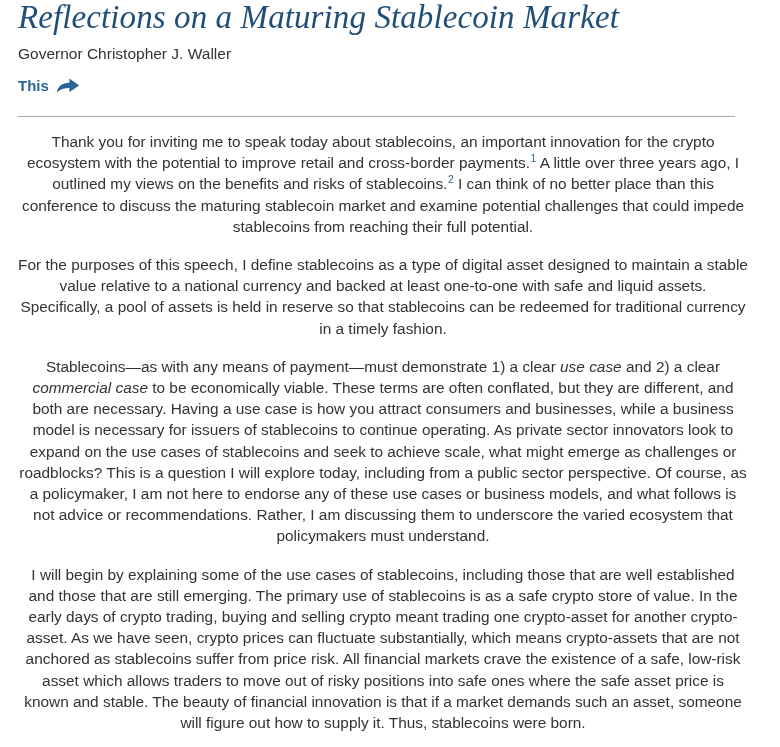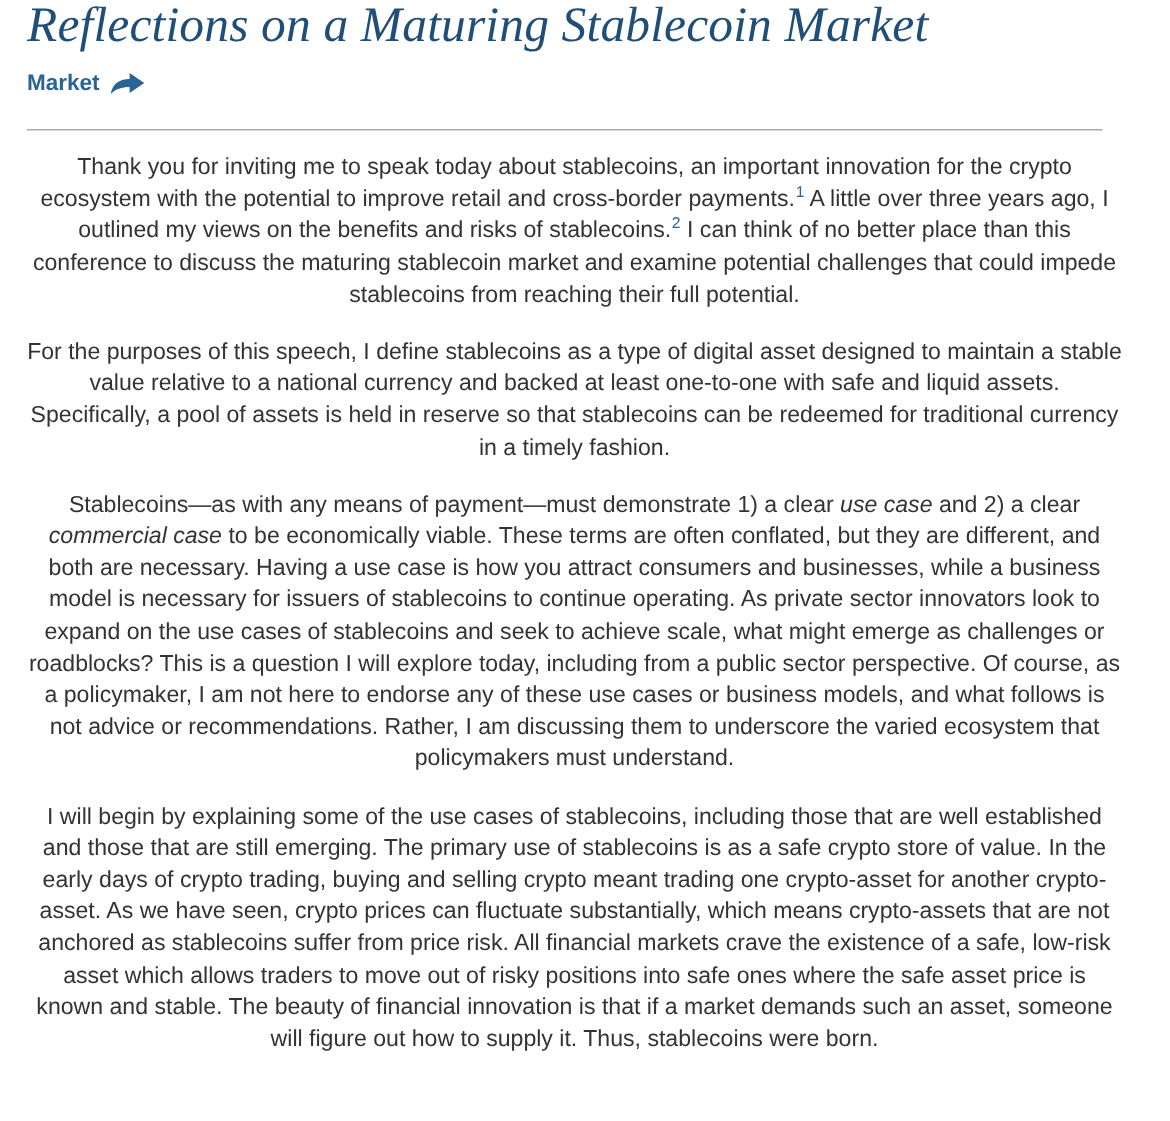--- a/index.html
+++ b/index.html
@@ -120,24 +120,25 @@
 </style>
 </head>
 <body>
 
 <div class="page">
 
   <div class="speech-header">
 
     <h1 class="speech-title">Reflections on a Maturing Stablecoin Market</h1>
 
+    <div class="speech-author">Governor Christopher J. Waller</div>
 
 
     <div class="share-row">
-      <a class="share-link" href="#">Market</a>
+      <a class="share-link" href="#">This</a>
       <span class="share-icon">
         <svg width="24" height="18" viewBox="0 0 24 18" xmlns="http://www.w3.org/2000/svg">
           <path d="M0.8 15.6 C1.9 9.0 6.2 5.9 13.4 5.7 L13.4 1.6 L23.2 8.4 L13.4 15.0 L13.4 11.0 C8.1 11.0 4.2 12.4 0.8 15.6 Z" fill="#2a6496"></path>
         </svg>
       </span>
     </div>
 
     <hr class="divider">
   </div>
 

